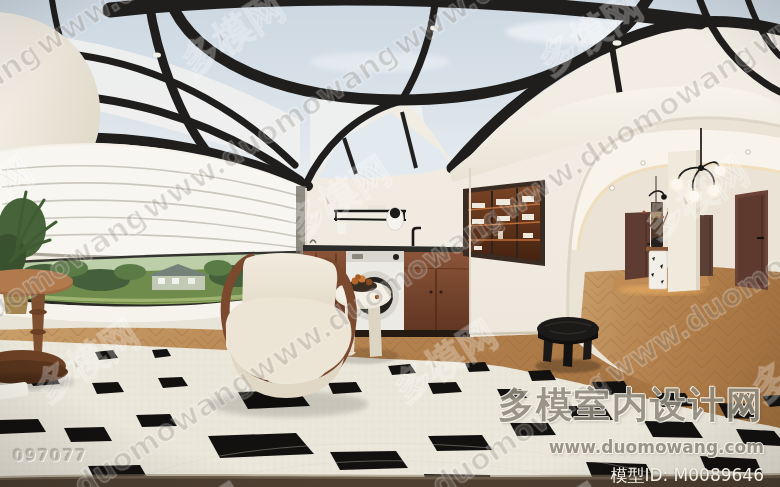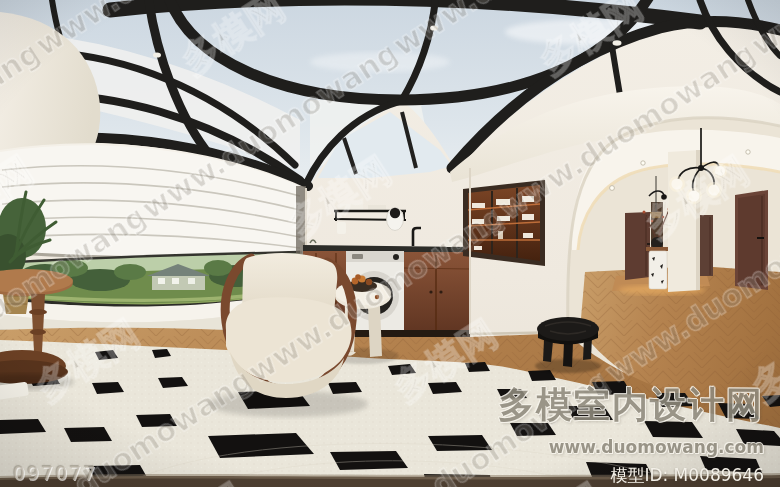--- a/index.html
+++ b/index.html
@@ -1,20 +1,20 @@
 <!DOCTYPE html>
 <html><head>
 <meta charset="utf-8">
 <style>
   html,body{margin:0;padding:0;background:#222;}
   #stage{position:relative;width:780px;height:487px;overflow:hidden;
          font-family:"DejaVu Sans","Liberation Sans",sans-serif;background:#efeae1;}
   #stage svg{position:absolute;left:0;top:0;display:block;}
   .overlay{position:absolute;pointer-events:none;}
-  #photo-id{left:13px;top:462px;font-size:19px;font-weight:normal;letter-spacing:2px;
+  #photo-id{left:13px;top:447px;font-size:15px;font-weight:bold;letter-spacing:2px;
             color:rgba(185,179,165,0.75);
             text-shadow:1px 1px 0 rgba(255,255,255,0.65),-1px -1px 1px rgba(110,104,92,0.45);}
   #brand-block{right:16px;top:381px;text-align:right;}
   .wm-outline{color:#8f8a7d;opacity:.88;
      text-shadow:1px 0 0 #f7f4ec,-1px 0 0 #f7f4ec,0 1px 0 #f7f4ec,0 -1px 0 #f7f4ec,
                  1px 1px 0 #f7f4ec,-1px -1px 0 #f7f4ec,2px 2px 3px rgba(80,70,60,.25);}
   #brand-cn{font-size:36px;font-weight:bold;letter-spacing:2px;}
   #brand-url{font-size:17px;font-weight:bold;margin-top:7px;}
   #model-id{font-size:17px;margin-top:7px;color:#f4f1e9;
             text-shadow:0 1px 2px rgba(70,58,45,0.55);}

